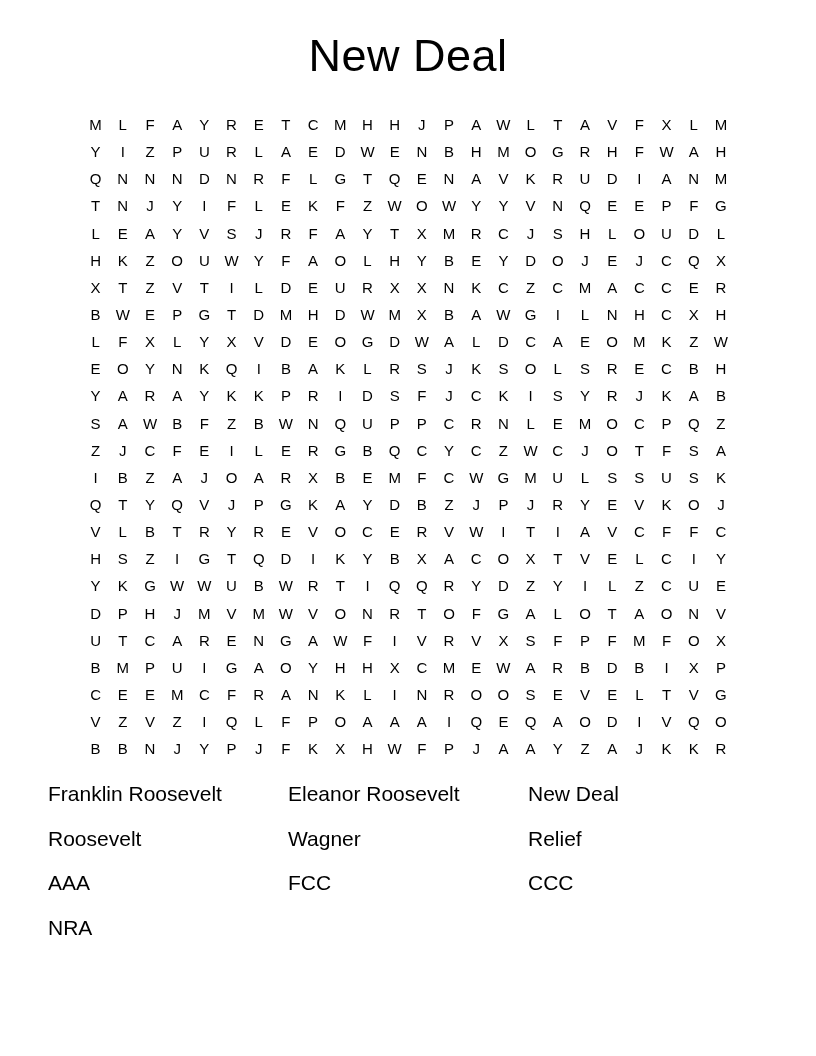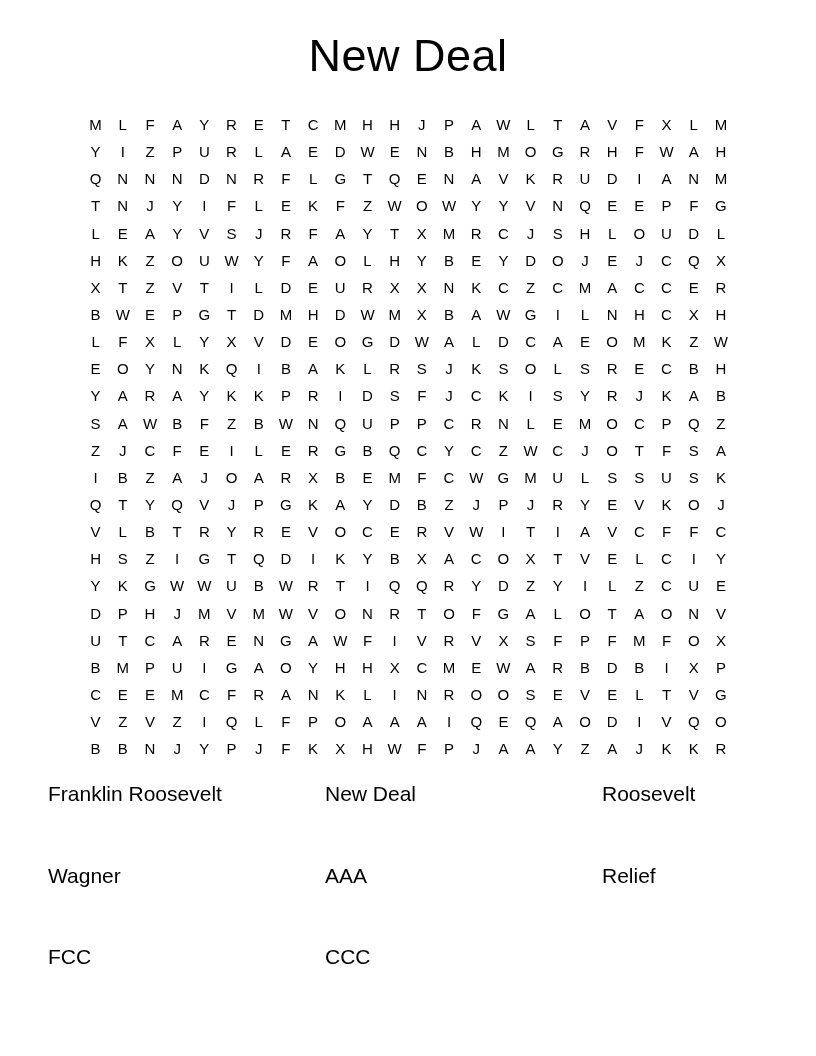--- a/index.html
+++ b/index.html
@@ -46,21 +46,20 @@
     color: #000000;
   }
   .word-list {
     position: absolute;
     left: 48px;
     top: 772px;
     width: 724px;
     display: grid;
     grid-template-columns: 240px 240px 240px;
     grid-auto-rows: 44.5px;
-    gap: 37px;
   }
   .word-item {
     display: flex;
     align-items: center;
     font-size: 21px;
     font-weight: 500;
     color: #000000;
     white-space: nowrap;
   }
 </style>
@@ -643,20 +642,22 @@
     <span class="ws-cell">Z</span>
     <span class="ws-cell">A</span>
     <span class="ws-cell">J</span>
     <span class="ws-cell">K</span>
     <span class="ws-cell">K</span>
     <span class="ws-cell">R</span>
   </div>
 
 <div class="word-list">
     <div class="word-item">Franklin Roosevelt</div>
+    <div class="word-item">Eleanor Roosevelt</div>
     <div class="word-item">New Deal</div>
     <div class="word-item">Roosevelt</div>
     <div class="word-item">Wagner</div>
+    <div class="word-item">Relief</div>
     <div class="word-item">AAA</div>
-    <div class="word-item">Relief</div>
     <div class="word-item">FCC</div>
     <div class="word-item">CCC</div>
+    <div class="word-item">NRA</div>
   </div>
 
 </body></html>

